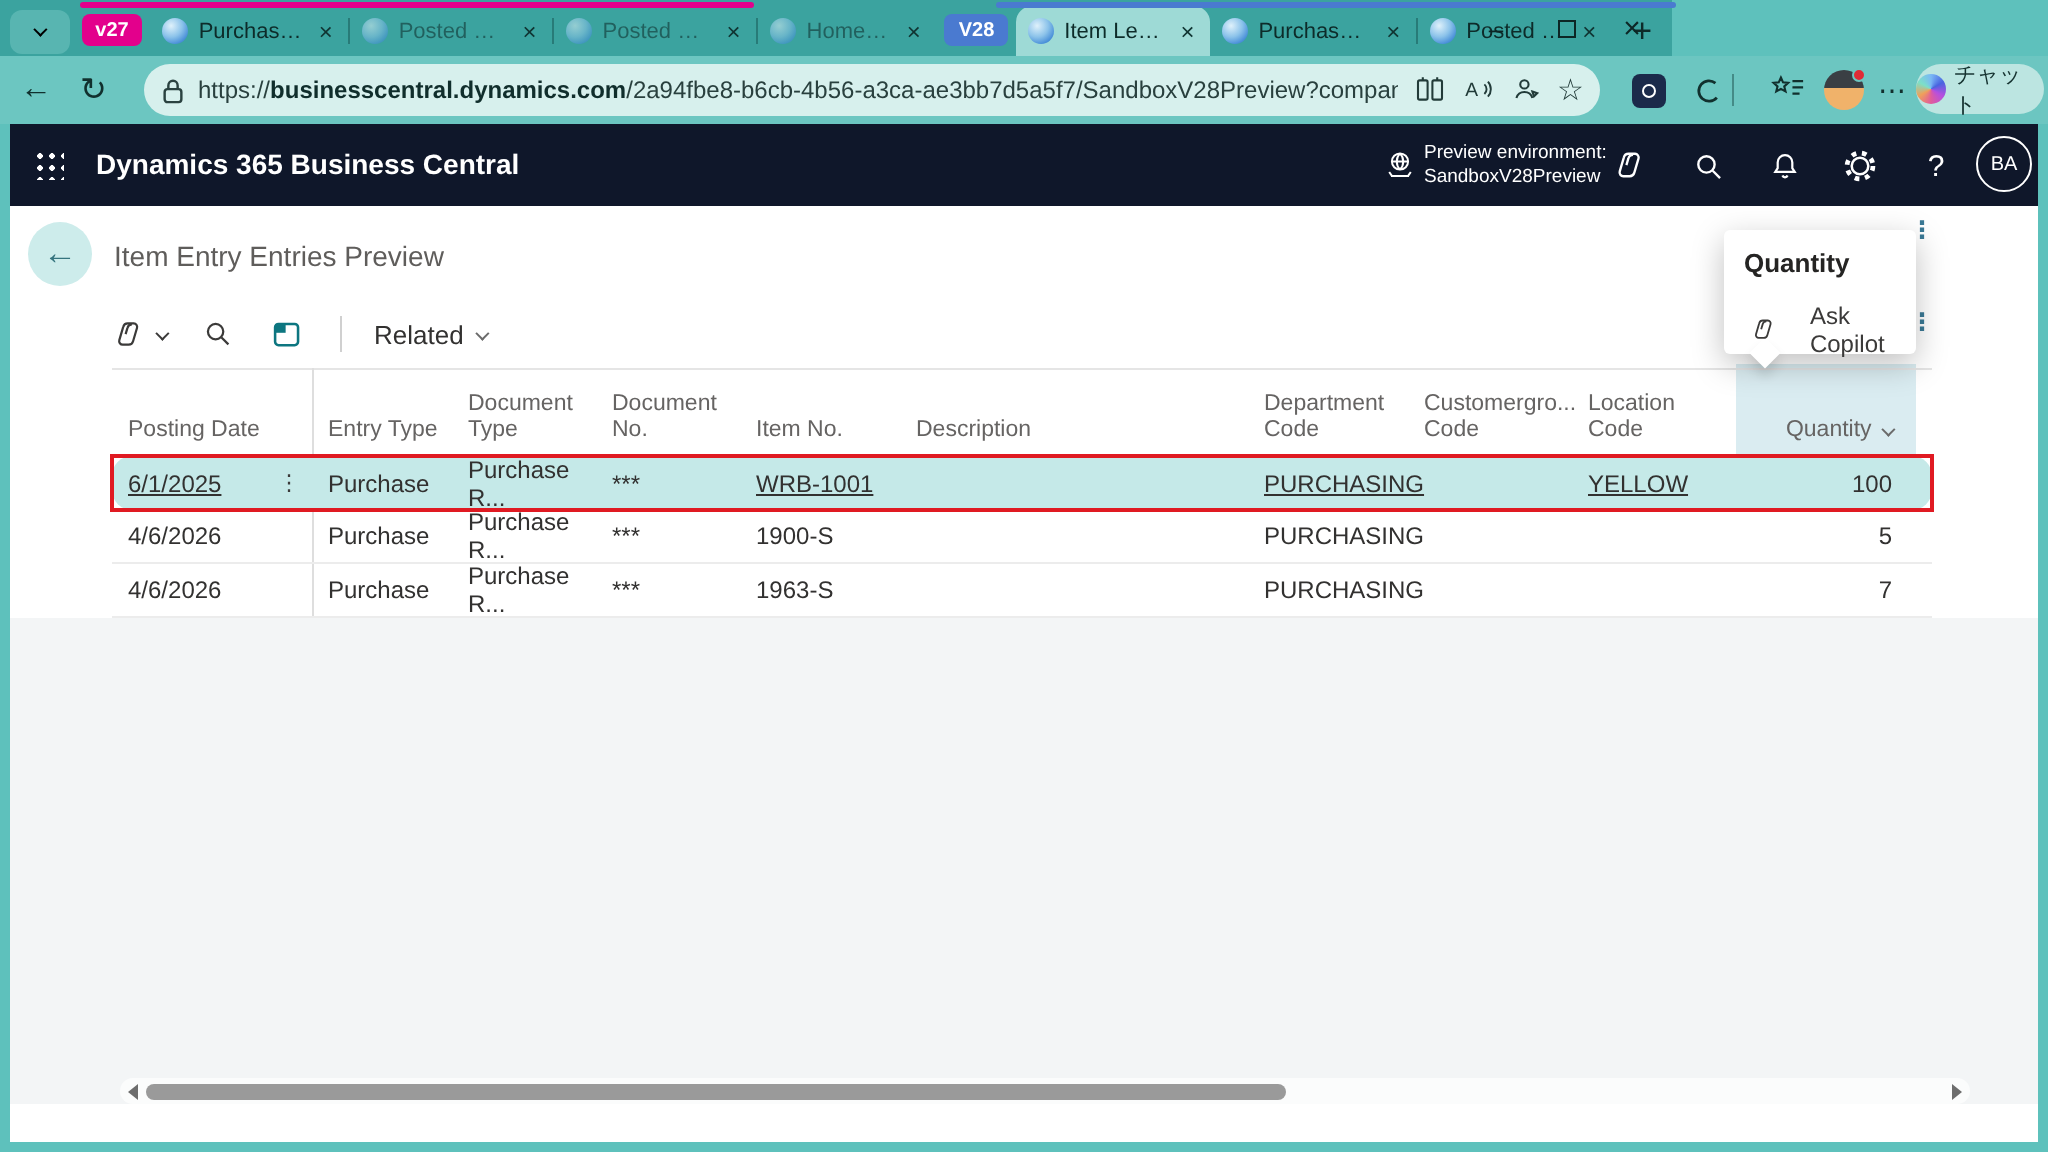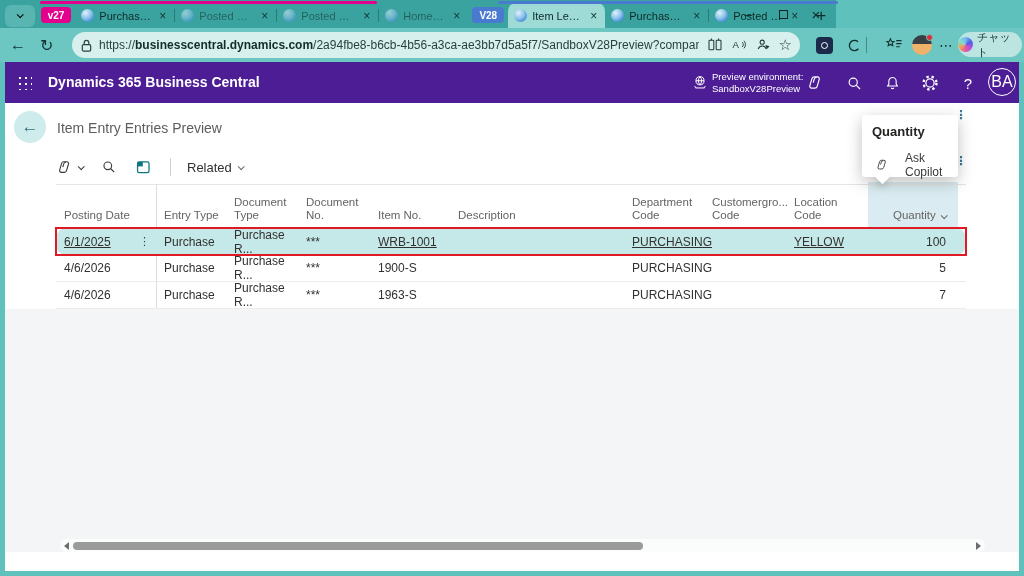--- a/index.html
+++ b/index.html
@@ -29,26 +29,26 @@
   #urltext b{color:#102e2c;}
   .pillicon{flex:0 0 auto;margin-left:8px;display:flex;align-items:center;}
   .baricon{position:absolute;top:7px;width:20px;height:20px;display:flex;align-items:center;justify-content:center;}
   #chatpill{position:absolute;right:2px;top:4px;width:64px;height:25px;border-radius:13px;background:#bce5e1;display:flex;align-items:center;justify-content:center;gap:4px;font-size:11px;color:#14312f;}
   .cplogo{width:15px;height:15px;border-radius:50%;background:conic-gradient(#7ab8f5,#4864e0,#b54fe0,#e05c9c,#f0a05a,#7ce0c8,#7ab8f5);}
 
   
   #content{position:absolute;left:5px;top:62px;width:1014px;height:509px;background:#fff;overflow:hidden;}
 
   
-  #appheader{position:absolute;left:0;top:0;width:1014px;height:41px;background:#4c1d95;color:#fff;padding-left:30px;}
+  #appheader{position:absolute;left:0;top:0;width:1014px;height:41px;background:#0f172a;color:#fff;padding-left:30px;}
   #waffle{position:absolute;left:12px;top:13px;width:15px;height:15px;background-image:radial-gradient(circle,#fff 1.3px,transparent 1.5px);background-size:6px 6px;background-position:0 0;}
   #apptitle{position:absolute;left:43px;top:12px;font-size:14px;font-weight:bold;}
   .hdricon{position:absolute;top:9px;width:24px;height:24px;display:flex;align-items:center;justify-content:center;}
   #envtext{position:absolute;left:707px;top:9px;font-size:9.5px;line-height:12px;color:#fff;}
-  #avatarBA{position:absolute;left:983px;top:6px;width:28px;height:28px;border-radius:50%;border:1px solid #fff;display:flex;align-items:center;justify-content:center;font-size:16px;}
+  #avatarBA{position:absolute;left:983px;top:6px;width:28px;height:28px;border-radius:50%;border:1px solid #fff;display:flex;align-items:center;justify-content:center;font-size:10px;}
 
   
   #backbtn{position:absolute;left:9px;top:49px;width:32px;height:32px;border-radius:50%;background:#cdeceb;display:flex;align-items:center;justify-content:center;color:#35747e;font-size:17px;}
   #pagetitle{position:absolute;left:52px;top:58px;font-size:14px;color:#5f5d5b;}
 
   
   #toolbar{position:absolute;left:51px;top:88px;width:910px;height:34px;display:flex;align-items:center;color:#3b3a39;}
   .tbitem{display:flex;align-items:center;margin-right:18px;font-size:13px;color:#323130;}
   .tbsep{width:1px;height:18px;background:#d0d0d0;margin:0 16px 0 0;}
 

